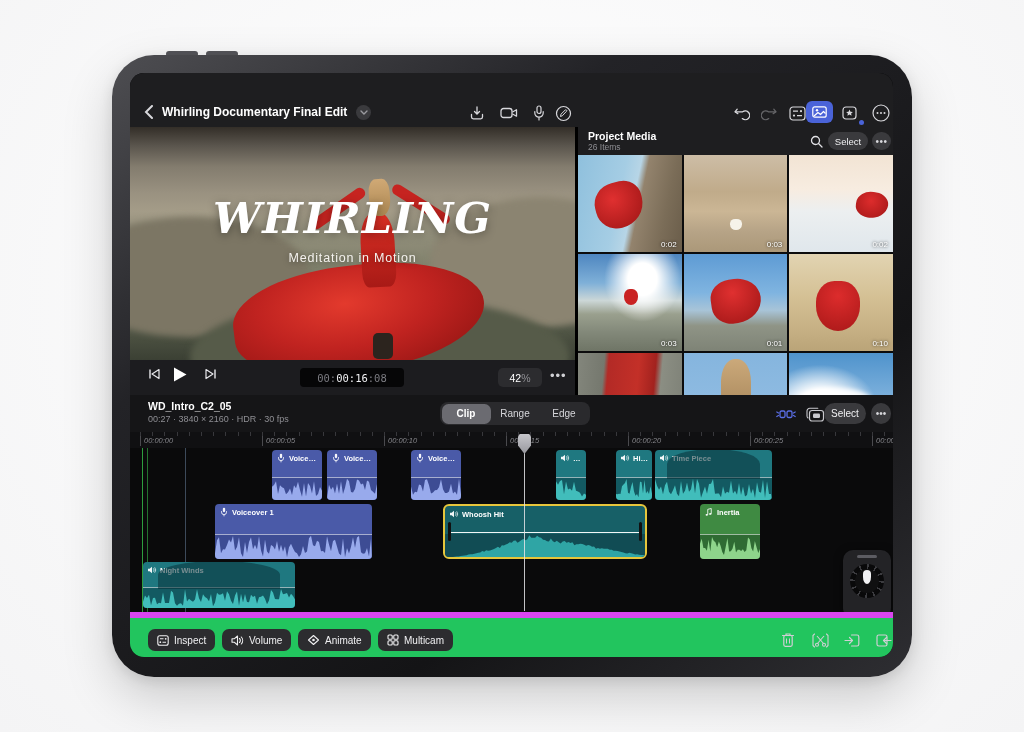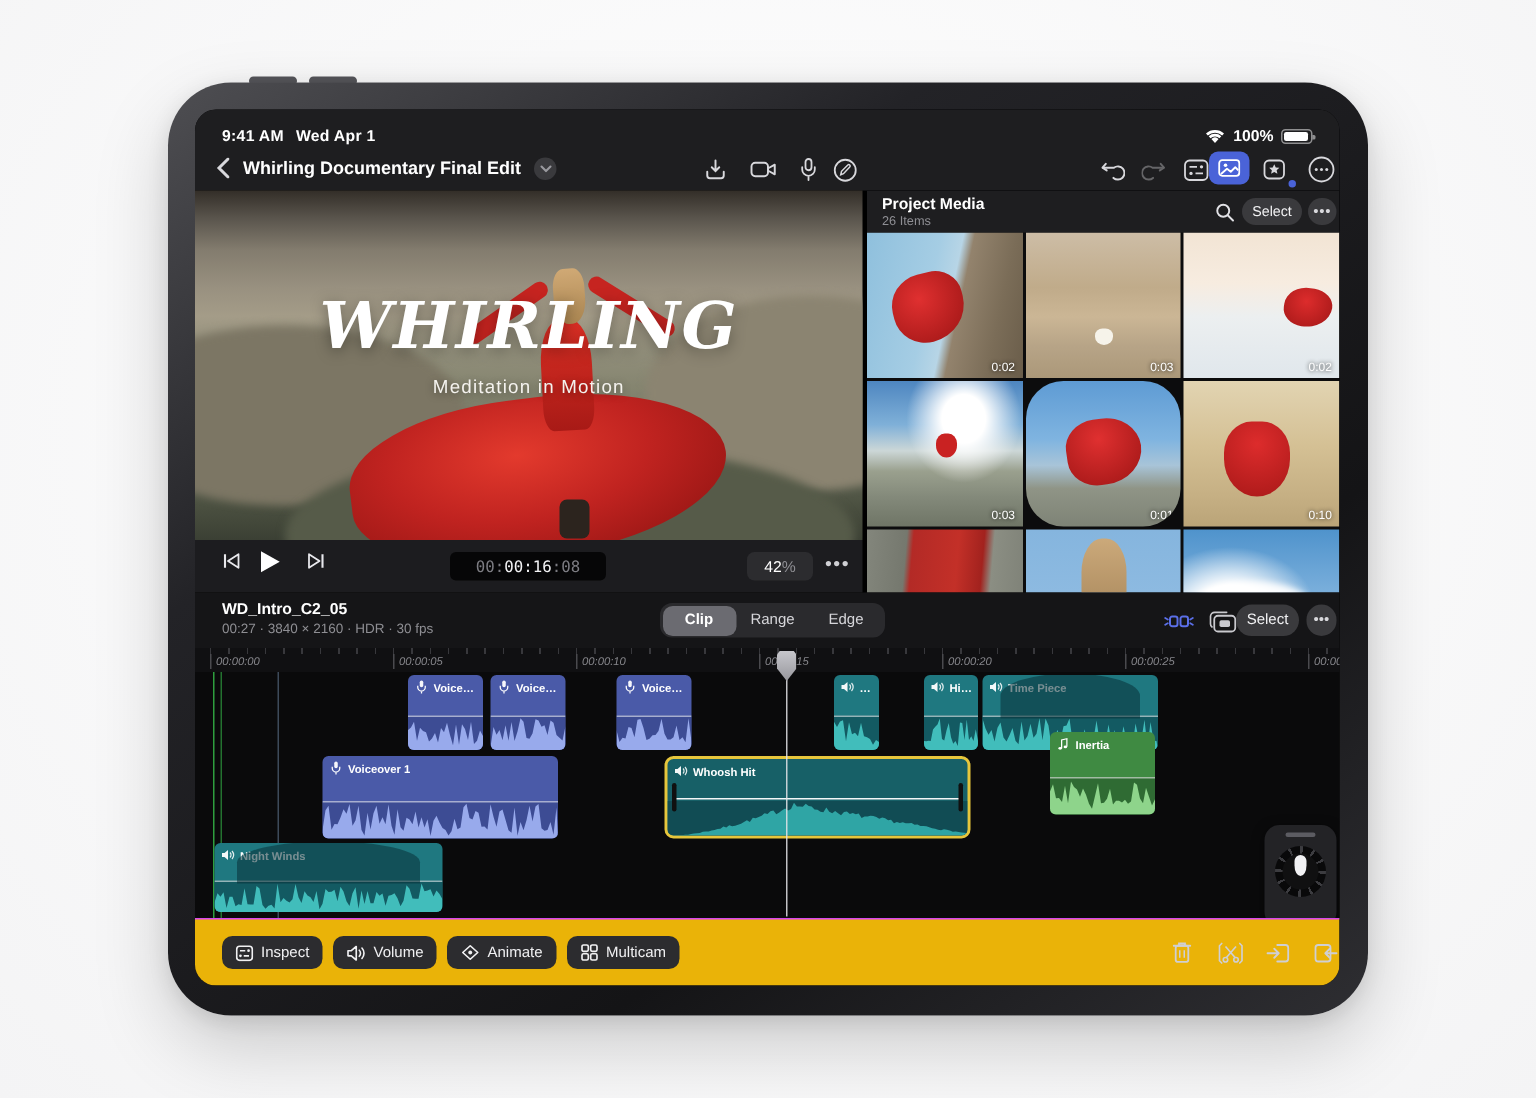--- a/index.html
+++ b/index.html
@@ -78,21 +78,21 @@
   .media-select { left:250px; width:40px; }
   .media-more { left:294px; width:19px; letter-spacing:.5px; color:#d8d8dc; font-size:10px; }
   .media-grid { position:absolute; left:0; top:28px; width:315px; display:grid; grid-template-columns:repeat(3,1fr); gap:2px; background:#0c0c0d; }
   .thumb { position:relative; height:97px; overflow:hidden; }
   .dur { position:absolute; right:5px; bottom:3px; color:#fff; font-size:8px; text-shadow:0 0 3px rgba(0,0,0,.9); }
   .fig { position:absolute; }
   .t1{background:linear-gradient(102deg,#8fc0dd 0%,#a5cde4 40%,#b7d5e6 52%,#93836d 58%,#7b6d58 80%,#6a5d4a 100%);}
   .t2{background:linear-gradient(180deg,#cdbda6 0%,#c0ab8a 38%,#cbb695 58%,#b7a487 78%,#ab9879 100%);}
   .t3{background:linear-gradient(180deg,#f2e4d4 0%,#f7ece0 35%,#eceff0 58%,#e0e7ec 100%);}
   .t4{background:radial-gradient(ellipse at 62% 26%, #ffffff 0 16%, rgba(255,255,255,0) 42%),linear-gradient(180deg,#4e86c0 0%,#7fb0d8 30%,#ccd7d7 48%,#9aa08e 62%,#83897a 80%,#6f7566 100%);}
-  .t5{background:linear-gradient(180deg,#5e9bd4 0%,#7fb4e0 40%,#a8c4d8 58%,#8f9486 74%,#7e8376 100%);border-radius:25px;}
+  .t5{background:linear-gradient(180deg,#5e9bd4 0%,#7fb4e0 40%,#a8c4d8 58%,#8f9486 74%,#7e8376 100%);}
   .t6{background:linear-gradient(180deg,#e2d4b2 0%,#d4c094 45%,#c6b084 78%,#baa478 100%);}
   .t7{background:linear-gradient(95deg,#83867c 0%,#75786e 24%,#b32a26 28%,#c33028 55%,#a2221e 70%,#8b8e83 76%,#7d8076 100%);}
   .t8{background:linear-gradient(180deg,#85b5de 0%,#90bce2 60%,#4a3c34 90%,#6e2a24 100%);}
   .t9{background:radial-gradient(ellipse at 30% 58%, #ffffff 0 24%, rgba(255,255,255,0) 56%),linear-gradient(180deg,#4f93cc 0%,#7fb2dd 48%,#cfe2ee 100%);}
   .fg1{left:16%;top:28%;width:48px;height:46px;border-radius:50% 42% 60% 50%;background:radial-gradient(circle at 40% 35%,#e03030,#9c1414);transform:rotate(-14deg);}
   .fg2{left:45%;top:66%;width:12px;height:11px;border-radius:50% 50% 60% 60%;background:#f6f3ea;}
   .fg3{left:64%;top:38%;width:32px;height:26px;border-radius:58% 50% 68% 50%;background:radial-gradient(circle at 45% 35%,#dd2c2c,#a01616);transform:rotate(9deg);}
   .fg4{left:44%;top:36%;width:14px;height:16px;border-radius:50% 50% 60% 60%;background:#c92222;}
   .fg5{left:26%;top:26%;width:50px;height:44px;border-radius:46% 54% 58% 46%;background:radial-gradient(circle at 45% 30%,#e03030,#9e1515);transform:rotate(-8deg);}
   .fg6{left:26%;top:28%;width:44px;height:50px;border-radius:42% 42% 50% 50%;background:radial-gradient(circle at 50% 30%,#dd2c2c,#a81818);}
@@ -136,50 +136,36 @@
   .playhead-handle { position:absolute; left:388px; top:39px; width:13px; height:20px; background:linear-gradient(180deg,#c7c7cc,#97979d); z-index:9;
             clip-path:polygon(14% 0, 86% 0, 100% 12%, 100% 58%, 50% 100%, 0 58%, 0 12%); }
 
   .jog { position:absolute; left:713px; top:102px; width:48px; height:68px; background:#232326; border-radius:10px; box-shadow:0 2px 8px rgba(0,0,0,.5); z-index:10; }
   .jog-grip { position:absolute; left:14px; top:5px; width:20px; height:3px; border-radius:2px; background:#5c5c62; }
   .jog-dial { position:absolute; left:7px; top:14px; width:34px; height:34px; border-radius:50%; background:#09090a;
       background-image:repeating-conic-gradient(#3c3c40 0deg 6deg, #09090a 6deg 30deg); }
   .jog-dial::after { content:""; position:absolute; left:5px; top:5px; width:24px; height:24px; border-radius:50%; background:#101011; }
   .jog-pin { position:absolute; left:13px; top:6px; width:8px; height:14px; background:#f2f2f4; border-radius:4px 4px 50% 50%; z-index:2; }
 
-  .tl-toolbar { position:absolute; left:0; top:217px; width:763px; height:45px; background:#eab308; border-top:1px solid #d946ef; }
+  .tl-toolbar { position:absolute; left:0; top:217px; width:763px; height:45px; background:#22c55e; border-top:6px solid #d946ef; }
   .tool-btn { position:absolute; top:11px; height:22px; background:#2c2c2f; border-radius:7px; color:#f0f0f2; font-size:10px;
               display:flex; align-items:center; gap:5px; padding:0 9px; }
   .tool-btn svg { display:block; }
   .edit-icon { position:absolute; top:12px; width:20px; height:20px; color:#cfcfd4; display:flex; align-items:center; justify-content:center; }
 </style>
 </head>
 <body>
 <div class="canvas">
 
 <div class="vol-btn" style="left:166px;"></div>
 <div class="vol-btn" style="left:206px;"></div>
 <div class="device">
 <div class="screen">
 
   <div class="topbar">
-    <div class="statusbar">
-      <div class="status-left">
-        <span>9:41 AM</span><span class="date">Wed Apr 1</span>
-      </div>
-      <div class="status-right">
-        <span class="wifi">
-                <svg width="14" height="10" viewBox="0 0 14 10">
-                  <path d="M7 9.3 L4.6 6.6 a3.6 3.6 0 0 1 4.8 0 Z M2.8 4.8 a6.3 6.3 0 0 1 8.4 0 L10 6.2 a4.4 4.4 0 0 0 -6 0 Z M1 3 a9 9 0 0 1 12 0 l-1.2 1.4 a7.1 7.1 0 0 0 -9.6 0 Z" fill="#fff"></path>
-                </svg>
-              </span>
-        <span>100%</span>
-        <span class="batt"></span>
-      </div>
-    </div>
     <div class="titlebar">
       <div class="title-left">
         <span class="back-btn">
                 <svg width="9" height="14" viewBox="0 0 9 14">
                   <path d="M8 1 L2 7 L8 13" stroke="#d8d8dc" stroke-width="2" fill="none" stroke-linecap="round"></path>
                 </svg>
               </span>
         <span class="proj-title">Whirling Documentary Final Edit</span>
         <span class="title-chevron">
                 <svg width="8" height="5" viewBox="0 0 8 5">
@@ -528,21 +514,21 @@
               </div>
               <div class="wf-area">
                 <svg viewBox="0 0 204 25" preserveAspectRatio="none">
                   <path d="M0,25 L0,25.0 L2,25.0 L4,24.8 L6,24.7 L8,24.5 L10,24.3 L12,24.0 L14,23.9 L16,23.5 L18,23.1 L20,23.0 L22,22.7 L24,21.9 L26,21.7 L28,21.6 L30,21.0 L32,20.6 L34,19.9 L36,19.7 L38,18.2 L40,18.8 L42,17.2 L44,17.9 L46,17.5 L48,16.9 L50,16.1 L52,14.9 L54,13.7 L56,14.9 L58,11.9 L60,12.3 L62,11.3 L64,10.4 L66,8.7 L68,9.2 L70,7.2 L72,6.8 L74,9.4 L76,8.1 L78,6.5 L80,5.4 L82,6.7 L84,5.6 L86,1.3 L88,3.9 L90,3.9 L92,4.0 L94,1.9 L96,3.5 L98,3.9 L100,6.1 L102,6.3 L104,7.6 L106,8.0 L108,4.7 L110,7.7 L112,8.7 L114,7.1 L116,8.7 L118,10.2 L120,7.9 L122,7.4 L124,9.2 L126,8.5 L128,9.5 L130,8.9 L132,12.1 L134,11.0 L136,11.0 L138,10.5 L140,10.7 L142,11.4 L144,12.6 L146,11.8 L148,12.2 L150,13.7 L152,13.4 L154,15.8 L156,14.9 L158,15.7 L160,15.1 L162,15.8 L164,15.8 L166,15.7 L168,16.9 L170,16.7 L172,17.8 L174,17.8 L176,18.0 L178,18.6 L180,19.3 L182,19.8 L184,20.4 L186,20.7 L188,20.0 L190,20.5 L192,21.0 L194,21.9 L196,21.7 L198,22.1 L200,22.4 L202,22.5 L204,22.9 L204,25 Z"></path>
                 </svg>
               </div>
               <div class="vol-mid"></div>
               <div class="trim-handle" style="left:3px;"></div>
               <div class="trim-handle" style="right:3px;"></div>
             </div>
-            <div class="clip green" style="left: 570px; top: 40px; width: 70px; height: 55px;">
+            <div class="clip green" style="left: 570px; top: 56px; width: 60px; height: 55px;">
               <div class="clip-head">
                 <span class="clip-icon">
                   <svg viewBox="0 0 12 12">
                     <path d="M4.5 9.3V2.8l4.2-1v6.4" stroke="#fff" stroke-width="1" fill="none"></path>
                     <ellipse cx="3.3" cy="9.4" rx="1.4" ry="1.1" fill="#fff"></ellipse>
                     <ellipse cx="7.5" cy="8.3" rx="1.4" ry="1.1" fill="#fff"></ellipse>
                   </svg>
                 </span>
                 <span class="clip-label">Inertia</span>
               </div>

